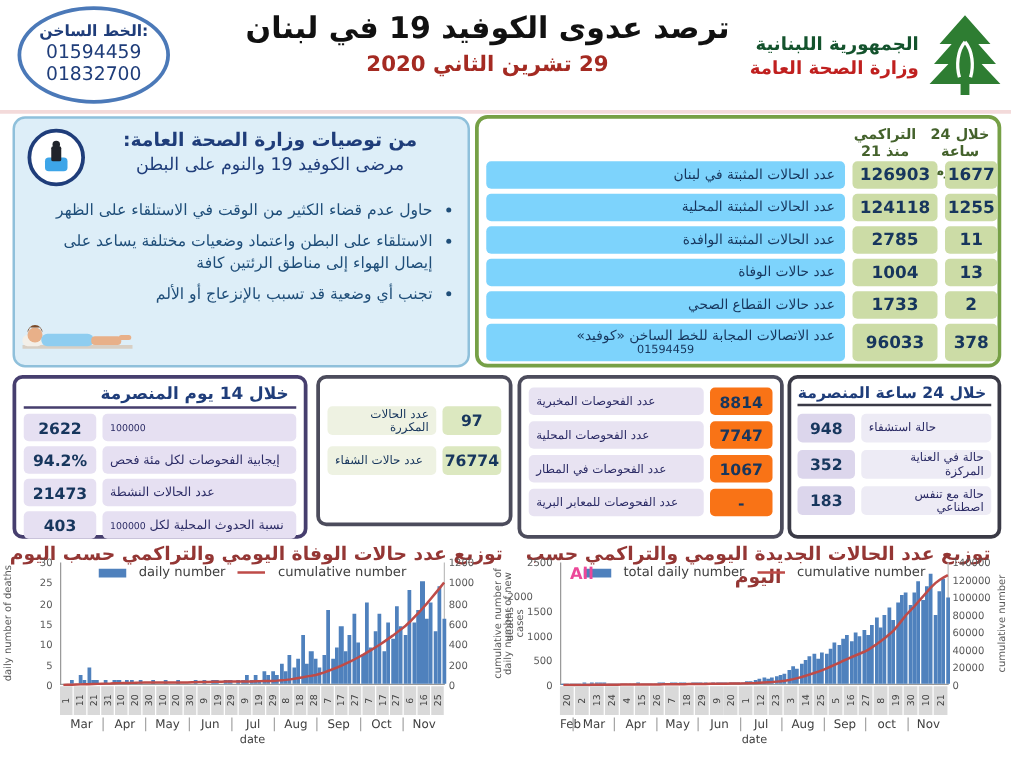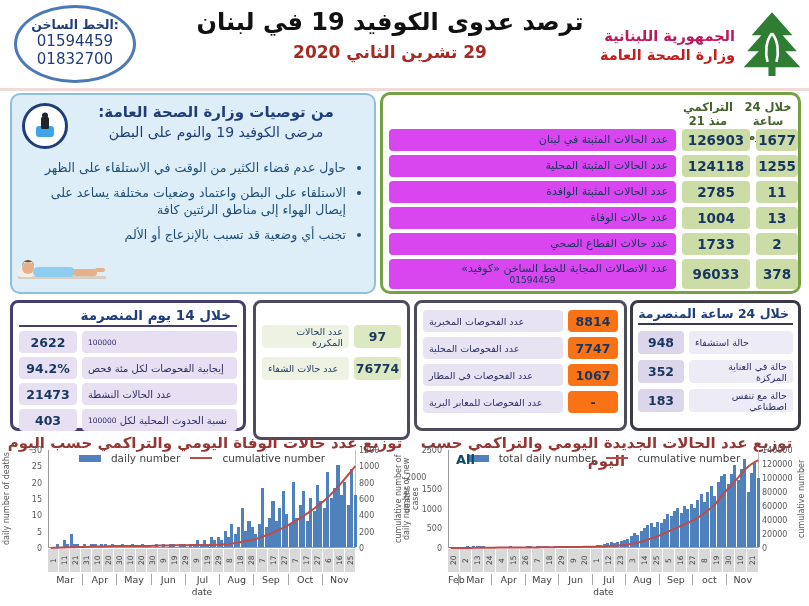--- a/index.html
+++ b/index.html
@@ -9,42 +9,42 @@
   
   #hotline { left:14px; top:5px; width:122px; height:78px; border:3px solid #4b79b8;
     border-radius:50%; color:#1f3d7a; text-align:center; padding-top:9px; background:#fff; }
   #hotline .hl-title { font-size:12.5px; font-weight:bold; }
   #hotline .hl-num { font-size:15px; }
   #title-block { left:150px; top:8px; width:480px; text-align:center; }
   #page-title { font-size:24px; font-weight:bold; color:#111; direction:rtl; }
   #report-date { font-size:17px; font-weight:bold; color:#a42a22; margin-top:6px; direction:rtl; }
   #ministry { right:6px; top:10px; display:flex; align-items:center; gap:6px; }
   #ministry .m-text { text-align:right; direction:rtl; }
-  #ministry .m-line1 { color:#be185d; font-weight:bold; font-size:14.5px;margin-left:28px; }
+  #ministry .m-line1 { color:#14532d; font-weight:bold; font-size:14.5px;margin-left:28px; }
   #ministry .m-line2 { color:#c0201f; font-weight:bold; font-size:14.5px; margin-top:3px; }
   #header-divider { left:0; top:88px; width:809px; height:3px; background:#f3dada; }
   
   #rec-box { left:10px; top:93px; width:366px; height:201px; background:#ddeef8;
     border:2px solid #8fc0db; border-radius:10px; padding:8px 10px 4px 10px; }
   .rec-head { display:flex; }
   .rec-head-text { flex:1; direction:rtl; text-align:center; color:#1f3d7a; }
   .rec-h1 { font-size:15px; font-weight:bold; }
   .rec-h2 { font-size:14px; margin-top:3px; }
   #rec-icon { width:46px; height:46px; border:3px solid #1f3d7a; border-radius:50%;
     background:#fff; flex:0 0 46px; display:flex; align-items:center; justify-content:center; }
   #rec-bullets { direction:rtl; margin:10px 18px 0 6px; color:#1f4e79; font-size:12.5px; }
   #rec-bullets li { margin-bottom:7px; line-height:1.4; }
   #prone-illustration { left:16px; top:258px; }
   
   #main-table { left:380px; top:92px; width:421px; height:202px; background:#fff;
     border:3px solid #76a046; border-radius:10px; }
   .mt-colhead { position:absolute; text-align:center; color:#44622c; font-weight:bold;
     font-size:11.5px; line-height:1.25; direction:rtl; }
   .mt-row { position:absolute; left:6px; width:409px; display:flex; }
-  .mt-label { flex:1; background:#d946ef; border-radius:4px; direction:rtl; text-align:right;
+  .mt-label { flex:1; background:#7dd3fc; border-radius:4px; direction:rtl; text-align:right;
     color:#17365d; font-size:11px; padding:0 8px; display:flex; flex-direction:column;
     justify-content:center; line-height:1.15; }
   .mt-label .sub { font-size:9px; text-align:center; }
   .mt-val { background:#ccdca6; border-radius:4px; color:#17365d; font-weight:bold;
     font-size:13.5px; display:flex; align-items:center; justify-content:center; }
   .mt-cum { width:68px; margin-left:6px; }
   .mt-24 { width:42px; margin-left:6px; }
   
   .stat-row { display:flex; align-items:center; }
   .lav-label { background:#e8e3f2; border-radius:4px; direction:rtl; text-align:right;
@@ -52,21 +52,21 @@
   .lav-val { background:#f97316; border-radius:4px; color:#17365d; font-weight:bold;
     display:flex; align-items:center; justify-content:center; }
   #fortnight-box { left:10px; top:300px; width:236px; height:131px; border:3px solid #463e6e;
     border-radius:8px; background:#fff; padding:3px 6px; }
   #fortnight-title { direction:rtl; text-align:right; color:#1f3d7a; font-weight:bold;
     font-size:13.5px; padding:1px 6px 2px 0; border-bottom:2px solid #463e6e; }
   .fn-row { margin-top:4px; height:22px; }
   .fn-val { width:58px; font-size:12.5px; height:22px; background:#e6e0f2; }
   .fn-label { flex:1; margin-left:5px; font-size:10px; height:22px; background:#e6e0f2; }
   .tiny-num { font-size:7.5px; margin-right:3px; }
-  #recovery-box { left:253px; top:300px; width:157px; height:140px; border:3px solid #4c4c5c;
+  #recovery-box { left:253px; top:300px; width:157px; height:121px; border:3px solid #4c4c5c;
     border-radius:8px; background:#fff; padding:22px 6px 0 6px; }
   .rc-row { height:23px; margin-bottom:9px; }
   .rc-label { flex:1; background:#eef2e2; font-size:9.5px; height:23px; color:#17365d; }
   .rc-val { width:47px; margin-left:5px; background:#dce8c0; font-size:12.5px; height:23px;
     border-radius:4px; color:#17365d; font-weight:bold; display:flex; align-items:center; justify-content:center; }
   #tests-box { left:414px; top:300px; width:213px; height:131px; border:3px solid #4c4c5c;
     border-radius:8px; background:#fff; padding:7px 6px 0 6px; }
   .ts-row { height:22px; margin-bottom:5px; }
   .ts-label { flex:1; font-size:9.5px; height:22px; }
   .ts-val { width:50px; margin-left:5px; font-size:12.5px; height:22px; }
@@ -87,21 +87,21 @@
     border-right:1px solid #bfbfbf; }
   .ch-bar { position:absolute; bottom:0; background:#4f81bd; }
   .ch-line-svg { position:absolute; left:0; top:0; overflow:visible; }
   .tick-label { position:absolute; font-size:8px; color:#595959; }
   .y-title { position:absolute; font-size:8px; color:#595959; writing-mode:vertical-rl;
     transform:rotate(180deg); text-align:center; }
   .legend { position:absolute; display:flex; gap:10px; align-items:center; font-size:10.5px;
     color:#404040; justify-content:center; }
   .legend .sw-bar { width:22px; height:7px; background:#4f81bd; display:inline-block; }
   .legend .sw-line { width:22px; height:2px; background:#be4b48; display:inline-block; }
-  .corner-label { position:absolute; font-weight:bold; font-size:13px; color:#0c4a6e; }
+  .corner-label { position:absolute; font-weight:bold; font-size:13px; color:#ec4899; }
   .day-strip { position:absolute; display:flex; }
   .day-cell { background:#d9d9d9; margin-right:1px; color:#404040; font-size:7.5px;
     writing-mode:vertical-rl; transform:rotate(180deg); display:flex; align-items:center;
     justify-content:center; }
   .month-strip { position:absolute; display:flex; }
   .month-cell { font-size:9.5px; color:#404040; text-align:center; border-left:1px solid #a6a6a6; }
   .month-cell:first-child { border-left:none; }
   .x-label { position:absolute; text-align:center; font-size:9px; color:#404040; }
 </style>
 </head>

